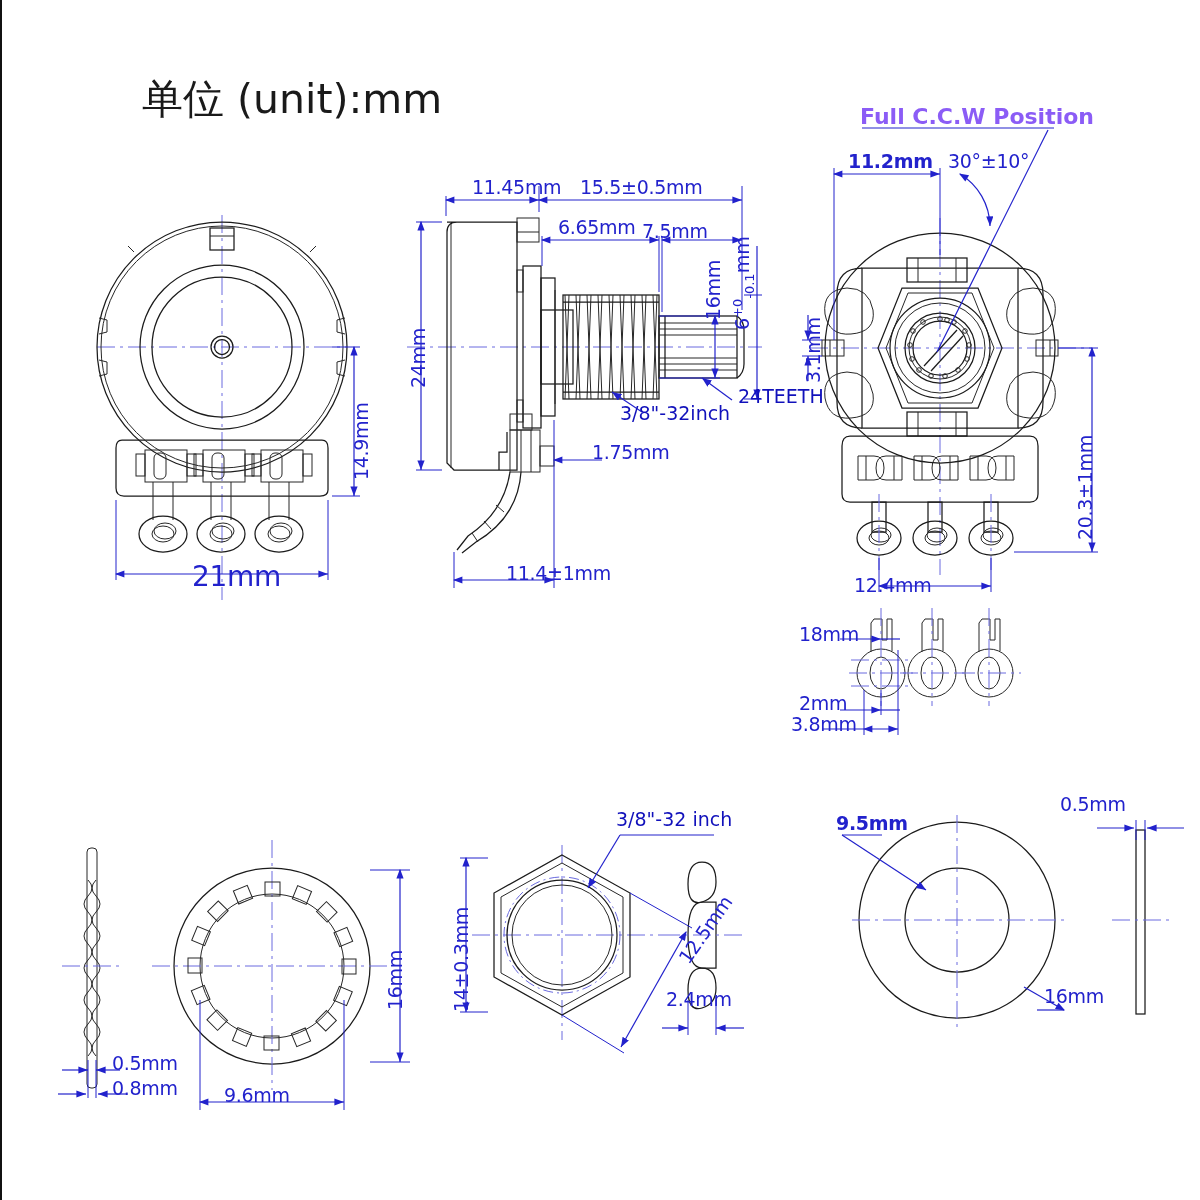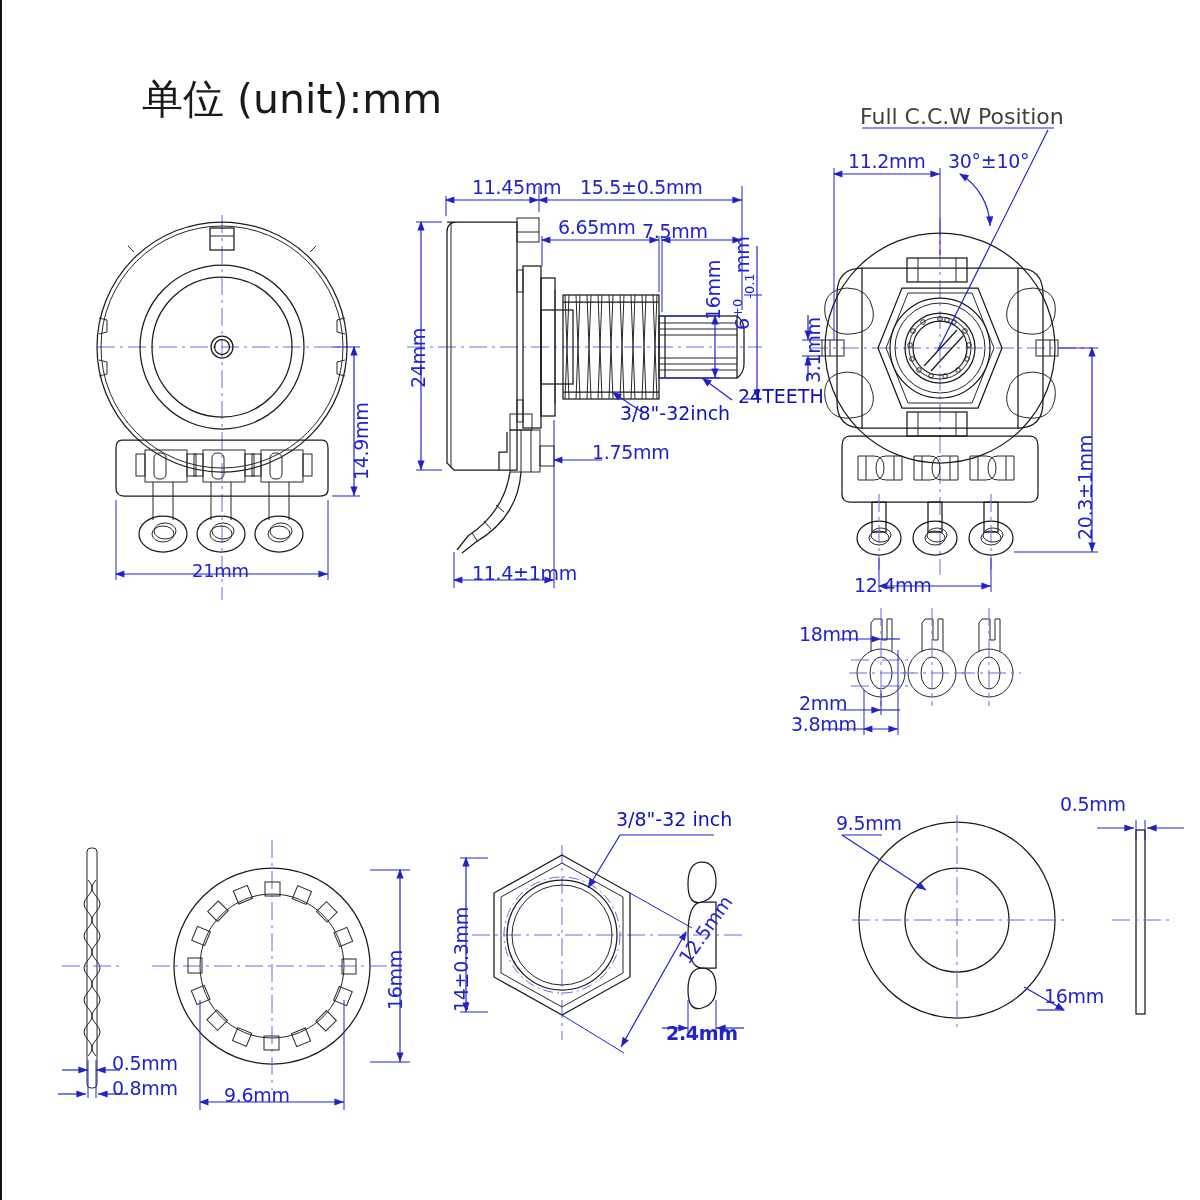--- a/index.html
+++ b/index.html
@@ -47,23 +47,23 @@
   }
   .notetext {
     position: absolute;
     color: #1111bb;
     font-size: 19px;
     white-space: nowrap;
     font-family: "DejaVu Sans", sans-serif;
   }
   .heading {
     position: absolute;
-    color: #404040;
+    color: #8b5cf6;
     font-size: 22px;
-    font-weight: normal;
+    font-weight: bold;
     white-space: nowrap;
     font-family: "DejaVu Sans", sans-serif;
   }
   .tolstack {
     position: absolute;
     color: #2222cc;
     font-size: 19px;
     white-space: nowrap;
     font-family: "DejaVu Sans", sans-serif;
     transform-origin: left top;
@@ -559,54 +559,54 @@
       <line class="lead" x1="1062" y1="1010" x2="1035" y2="1010"></line>
 
       <line class="ext" x1="1134" y1="820" x2="1134" y2="840"></line>
       <line class="ext" x1="1143" y1="820" x2="1143" y2="840"></line>
       <line class="dim" x1="1095" y1="828" x2="1132" y2="828" marker-end="url(#ar)"></line>
       <line class="dim" x1="1182" y1="828" x2="1145" y2="828" marker-end="url(#ar)"></line>
     </g>
   </svg>
 
   <div class="dimtext rot" style="left:348px; top:480px;">14.9mm</div>
-  <div class="dimtext" style="left:190px; top:560px; font-size:18px;">21mm</div>
+  <div class="dimtext" style="left:190px; top:560px; font-size:28px;">21mm</div>
 
   <div class="dimtext" style="left:470px; top:176px;">11.45mm</div>
   <div class="dimtext" style="left:578px; top:176px;">15.5±0.5mm</div>
   <div class="dimtext" style="left:556px; top:216px;">6.65mm</div>
   <div class="dimtext" style="left:640px; top:220px;">7.5mm</div>
   <div class="dimtext rot" style="left:405px; top:388px;">24mm</div>
   <div class="dimtext rot" style="left:700px; top:320px;">16mm</div>
   <div class="tolstack" style="left:728px; top:330px;">
     <span class="tnum">6</span><span class="tsup">+0</span><span class="tsub">-0.1</span><span class="tnum">mm</span>
   </div>
   <div class="dimtext" style="left:584px; top:441px;margin-left:6px;">1.75mm</div>
-  <div class="dimtext" style="left:434px; top:562px;padding-left:36px;">11.4±1mm</div>
+  <div class="dimtext" style="left:468px; top:562px;padding-left:36px;">11.4±1mm</div>
   <div class="notetext" style="left:618px; top:402px;">3/8"-32inch</div>
   <div class="notetext" style="left:700px; top:385px;margin-left:36px;">24TEETH</div>
 
   <div class="heading" style="left:858px; top:104px;">Full C.C.W Position</div>
-  <div class="dimtext" style="left:846px; top:150px;">11.2mm</div>
+  <div class="dimtext" style="left:846px; top:150px;font-weight:bold;">11.2mm</div>
   <div class="dimtext" style="left:946px; top:150px;">30°±10°</div>
   <div class="dimtext rot" style="left:800px; top:383px;">3.1mm</div>
   <div class="dimtext rot" style="left:1072px; top:540px;">20.3±1mm</div>
   <div class="dimtext" style="left:852px; top:574px;">12.4mm</div>
 
   <div class="dimtext" style="left:797px; top:623px;">18mm</div>
   <div class="dimtext" style="left:797px; top:692px;">2mm</div>
   <div class="dimtext" style="left:789px; top:713px;">3.8mm</div>
 
   <div class="dimtext" style="left:110px; top:1052px;">0.5mm</div>
   <div class="dimtext" style="left:110px; top:1077px;">0.8mm</div>
   <div class="dimtext rot" style="left:382px; top:1010px;">16mm</div>
   <div class="dimtext" style="left:222px; top:1084px;">9.6mm</div>
 
   <div class="dimtext rot" style="left:448px; top:1012px;">14±0.3mm</div>
   <div class="dimtext rot45" style="left:672px; top:955px;">12.5mm</div>
-  <div class="dimtext" style="left:664px; top:1022px;font-weight:bold;">2.4mm</div>
+  <div class="dimtext" style="left:664px; top:988px;">2.4mm</div>
   <div class="notetext" style="left:614px; top:808px;">3/8"-32 inch</div>
 
-  <div class="dimtext" style="left:834px; top:812px;">9.5mm</div>
+  <div class="dimtext" style="left:834px; top:812px;font-weight:bold;">9.5mm</div>
   <div class="dimtext" style="left:1042px; top:985px;">16mm</div>
   <div class="dimtext" style="left:1058px; top:793px;">0.5mm</div>
 
 </div>
 
 </body></html>

